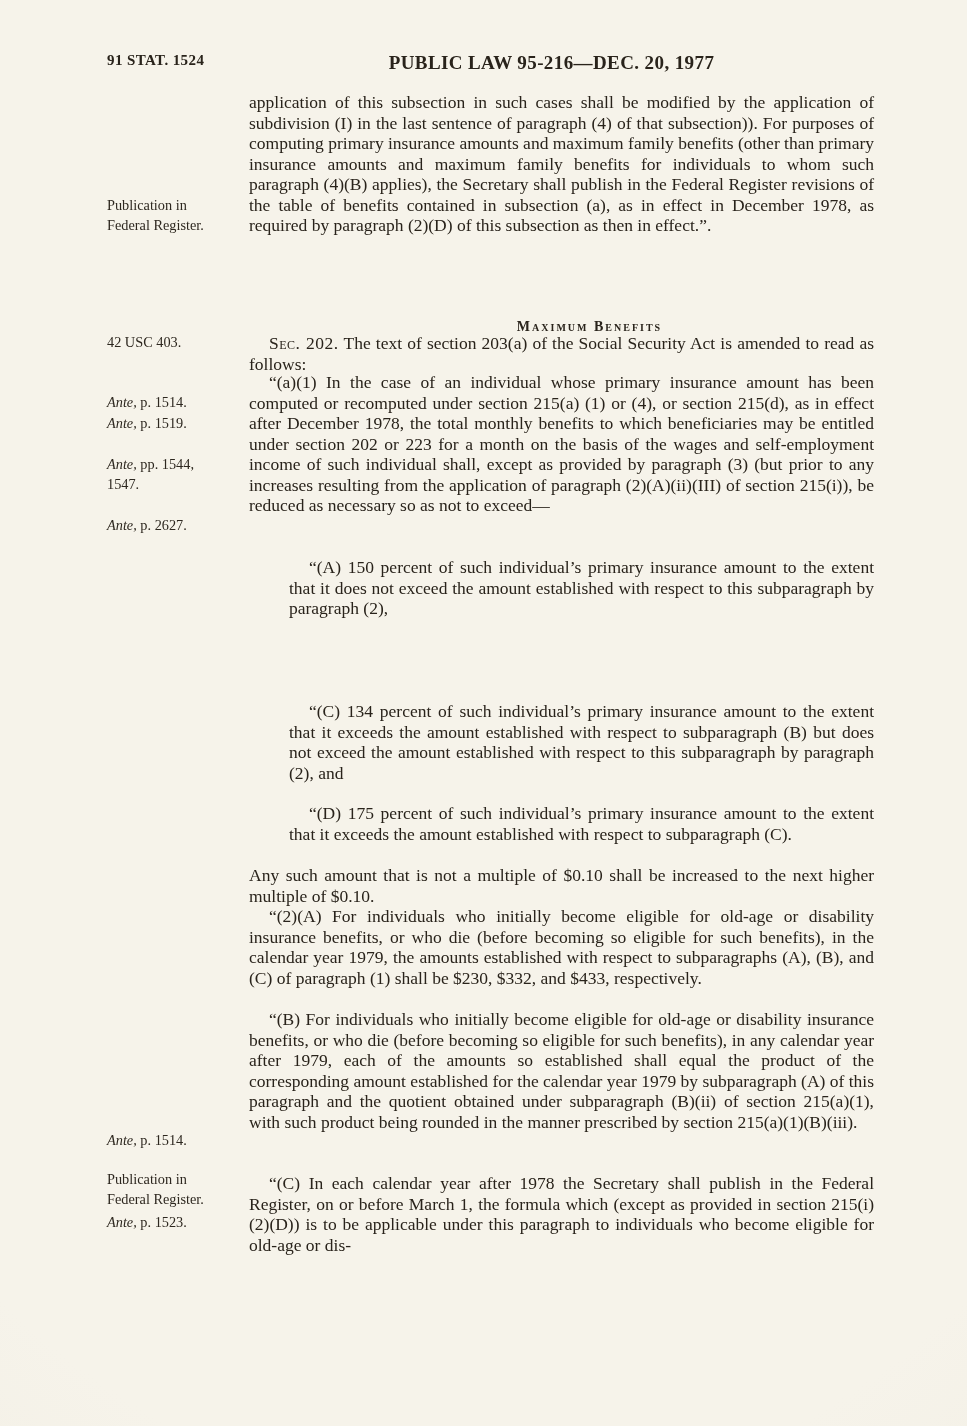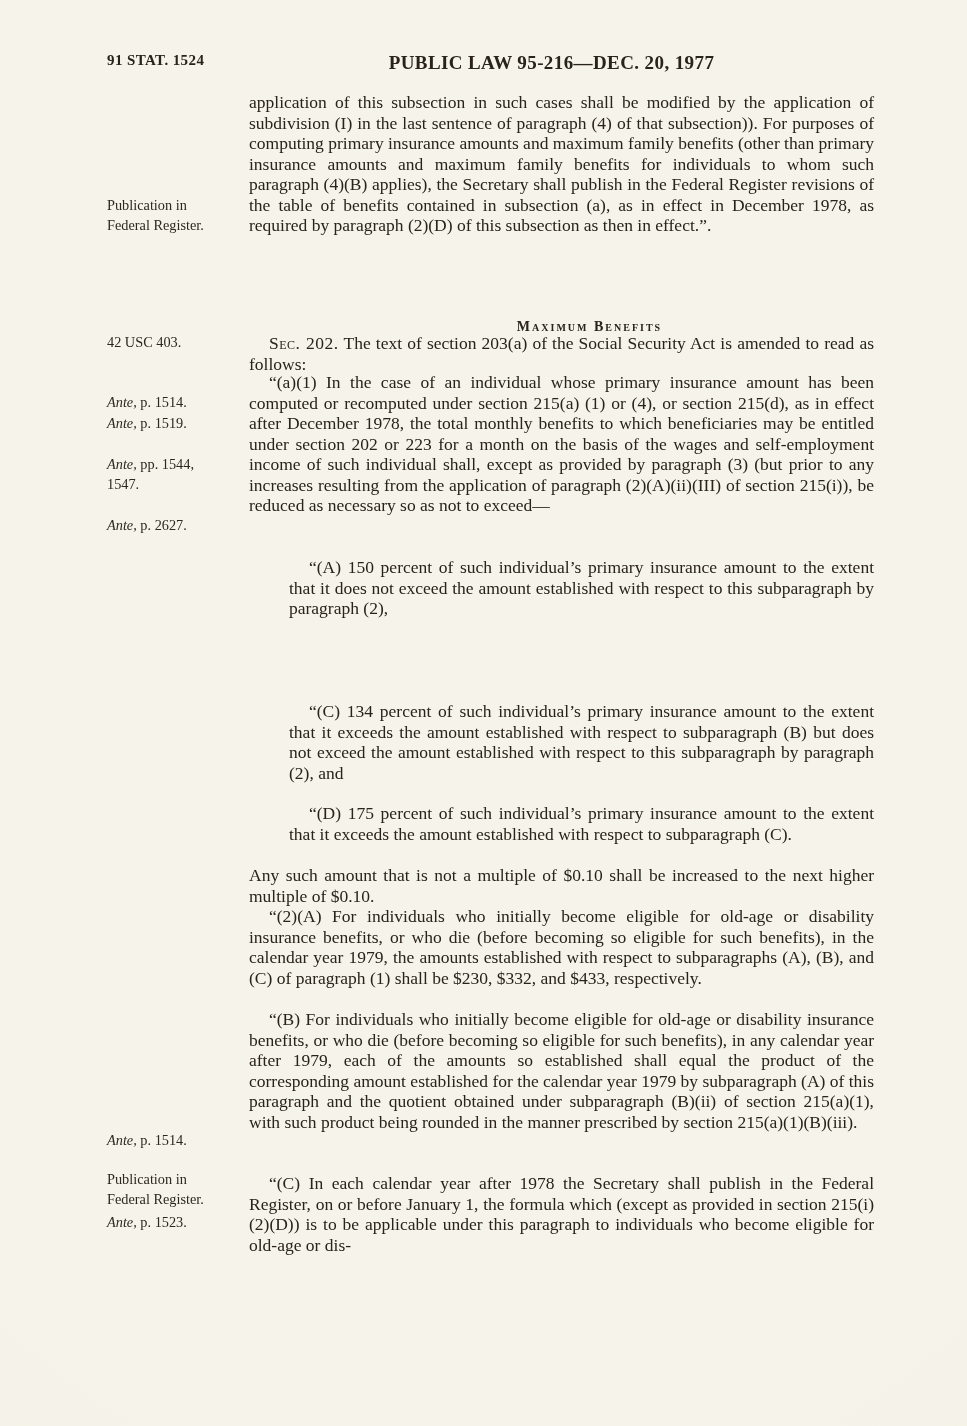--- a/index.html
+++ b/index.html
@@ -150,17 +150,17 @@
     <p class="para sub" style="top:701px">“(C) 134 percent of such individual’s primary insurance amount to the extent that it exceeds the amount established with respect to subparagraph (B) but does not exceed the amount established with respect to this subparagraph by paragraph (2), and</p>
 
     <p class="para sub" style="top:803px">“(D) 175 percent of such individual’s primary insurance amount to the extent that it exceeds the amount established with respect to subparagraph (C).</p>
 
     <p class="para flush" style="top:865px">Any such amount that is not a multiple of $0.10 shall be increased to the next higher multiple of $0.10.</p>
 
     <p class="para" style="top:906px">“(2)(A) For individuals who initially become eligible for old-age or disability insurance benefits, or who die (before becoming so eligible for such benefits), in the calendar year 1979, the amounts established with respect to subparagraphs (A), (B), and (C) of paragraph (1) shall be $230, $332, and $433, respectively.</p>
 
     <p class="para" style="top:1009px">“(B) For individuals who initially become eligible for old-age or disability insurance benefits, or who die (before becoming so eligible for such benefits), in any calendar year after 1979, each of the amounts so established shall equal the product of the corresponding amount established for the calendar year 1979 by subparagraph (A) of this paragraph and the quotient obtained under subparagraph (B)(ii) of section 215(a)(1), with such product being rounded in the manner prescribed by section 215(a)(1)(B)(iii).</p>
 
-    <p class="para" style="top:1173px">“(C) In each calendar year after 1978 the Secretary shall publish in the Federal Register, on or before January 1, the formula which (except as provided in section 215(i)(2)(D)) is to be applicable under this paragraph to individuals who become eligible for old-age or dis-</p>
+    <p class="para" style="top:1173px">“(C) In each calendar year after 1978 the Secretary shall publish in the Federal Register, on or before March 1, the formula which (except as provided in section 215(i)(2)(D)) is to be applicable under this paragraph to individuals who become eligible for old-age or dis-</p>
 
   </main>
 
 </div>
 
 </body></html>

